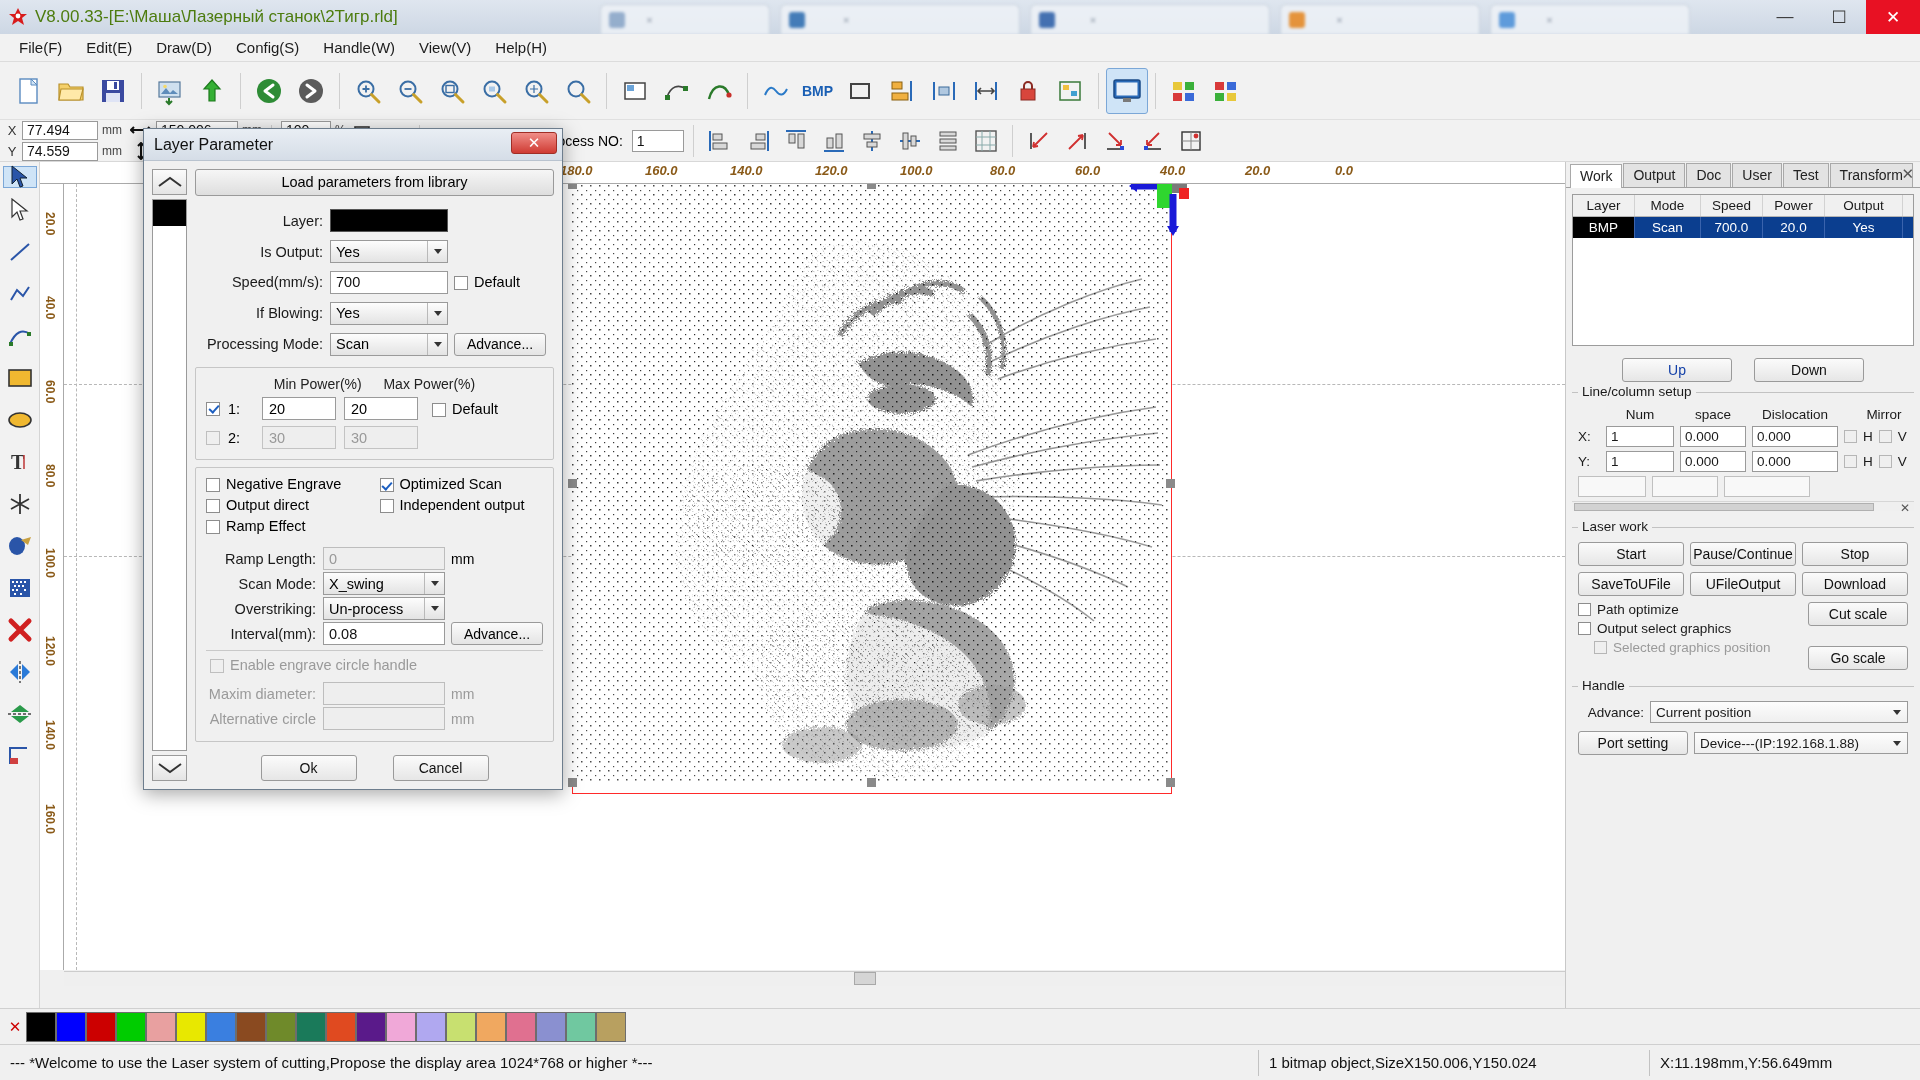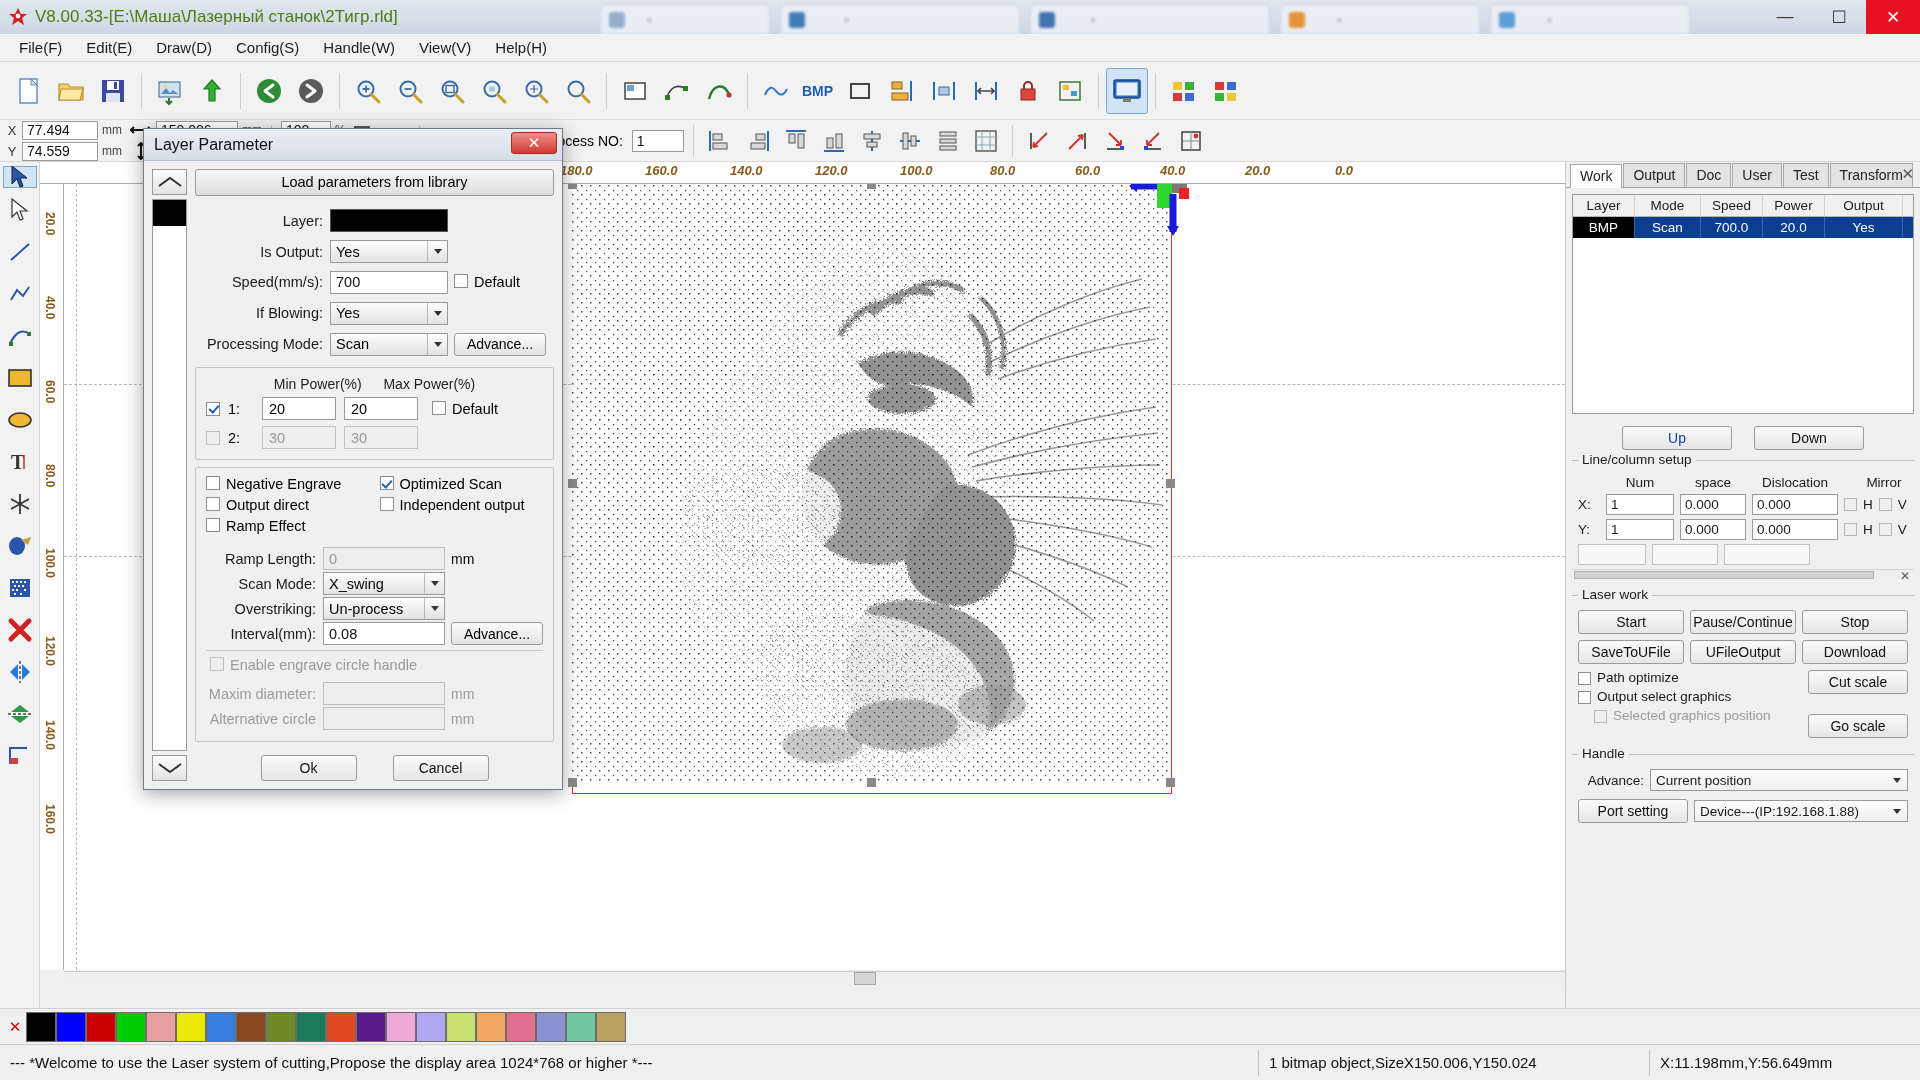--- a/index.html
+++ b/index.html
@@ -123,21 +123,21 @@
     background: #f0f0f0; border-left: 1px solid #c8c8c8;
     font-size: 14px; color: #1a1a1a;
   }
   .tabstrip { display:flex; align-items:flex-end; height: 26px; padding-left: 4px;
               border-bottom: 1px solid #a0a0a0; background:#f0f0f0;}
   .rtab { padding: 3px 9px 4px; font-size: 14px; border: 1px solid #a9a9a9;
           border-bottom: none; background:#e3e3e3; margin-right: 1px; color:#222;}
   .rtab.active { background: #fff; position: relative; top:1px; }
   .panel-close { position:absolute; right:6px; top:3px; font-size:15px; color:#555; }
 
-  .layer-table { margin: 6px 6px 12px; border: 1px solid #9c9c9c; background:#fff; height: 220px;}
+  .layer-table { margin: 6px 6px 12px; border: 1px solid #9c9c9c; background:#fff; height: 152px;}
   .lt-head { display:flex; background:#f0f0f0; border-bottom: 1px solid #b5b5b5; }
   .lt-head div { padding: 3px 2px; font-size:13.5px; text-align:center; border-right:1px solid #d2d2d2;}
   .lt-row { display:flex; background:#0b3e8f; color:#fff; }
   .lt-row div { padding: 3px 2px; font-size:13.5px; text-align:center; border-right:1px solid #3a63ad;}
   .c-layer{width:62px}.c-mode{width:66px}.c-speed{width:62px}.c-power{width:62px}.c-output{width:78px}
   .swatch-black { background:#000; color:#fff; }
 
   .updown { display:flex; gap: 22px; justify-content:center; margin-top: 8px; }
   .btn {
     background: linear-gradient(#fbfbfb,#e6e6e6); border:1px solid #9a9a9a;
@@ -152,21 +152,21 @@
              align-items:center; padding: 12px 4px 4px 6px; font-size:13.5px;}
   .lc-hdr { text-align:center; font-size:13.5px; }
   .inp { background:#fff; border:1px solid #9a9a9a; height:21px; padding:0 4px; font-size:13.5px;
          display:flex; align-items:center;}
   .mir { display:flex; gap:6px; align-items:center; font-size:13.5px;}
   .cb { width:13px;height:13px;border:1px solid #8d8d8d;background:#fff;display:inline-block;
         position:relative; flex:none;}
   .cb.dis { background:#efefef; border-color:#b6b6b6;}
 
   .lw-grid { display:grid; grid-template-columns: repeat(3, 1fr); gap: 6px; padding: 12px 6px 4px; }
-  .opt-row { display:flex; align-items:flex-end; gap:6px; padding: 2px 6px; font-size:13.5px;}
+  .opt-row { display:flex; align-items:center; gap:6px; padding: 2px 6px; font-size:13.5px;}
   .dev-row { display:flex; align-items:center; gap:6px; padding: 4px 6px; font-size:13.5px;}
   .sel {
     background: linear-gradient(#fdfdfd,#efefef); border:1px solid #9a9a9a; height:22px;
     display:flex;align-items:center;justify-content:space-between;padding:0 2px 0 5px;font-size:13.5px;
   }
   .caret { width:0;height:0;border-left:4px solid transparent;border-right:4px solid transparent;
            border-top:5px solid #333; margin-right:4px;}
 
   
   .palette {
@@ -234,21 +234,21 @@
   .advbtn { width: 92px; height:23px; background: linear-gradient(#fbfbfb,#e4e4e4);
             border:1px solid #9a9a9a; border-radius:3px; font-size:14px;
             display:flex;align-items:center;justify-content:center;}
   .fieldset { border:1px solid #c6c6c6; border-radius:2px; padding: 8px 10px 10px; }
   .pw-hdr { text-align:center; font-size:14px; color:#222; margin-bottom:5px;}
   .pw-row { display:flex; align-items:center; gap:8px; margin-bottom: 6px;}
   .pw-num { width: 26px; font-size:14.5px; }
   .pw-in { width: 74px; height:23px; background:#fff; border:1px solid #9a9a9a;
            display:flex;align-items:center;padding-left:6px;font-size:14.5px;}
   .pw-in.dis { background:#eee; color:#999; border-color:#c3c3c3;}
-  .chk { display:flex; align-items:flex-start; gap:6px; font-size:14.5px; }
+  .chk { display:flex; align-items:flex-end; gap:6px; font-size:14.5px; }
   .chk.dis { color:#9a9a9a; }
   .cbx { width:14px;height:14px;border:1px solid #8d8d8d;background:#fff;position:relative;flex:none;}
   .cbx.dis{background:#efefef;border-color:#bfbfbf;}
   .cbx.on::after{content:"";position:absolute;left:3.5px;top:0.5px;width:4px;height:8px;
         border:solid #1d5fc0;border-width:0 2px 2px 0;transform:rotate(42deg);}
   .chk-grid { display:grid; grid-template-columns: 1fr 1fr; gap: 5px 10px; margin-bottom: 12px;}
   .dlg-actions { display:flex; justify-content:center; gap: 36px; margin-top: 6px;}
   .dlg-actions .btn { width: 96px; height: 26px; }
   .hr { border-top: 1px solid #c9c9c9; margin: 4px 0; }
 </style>

